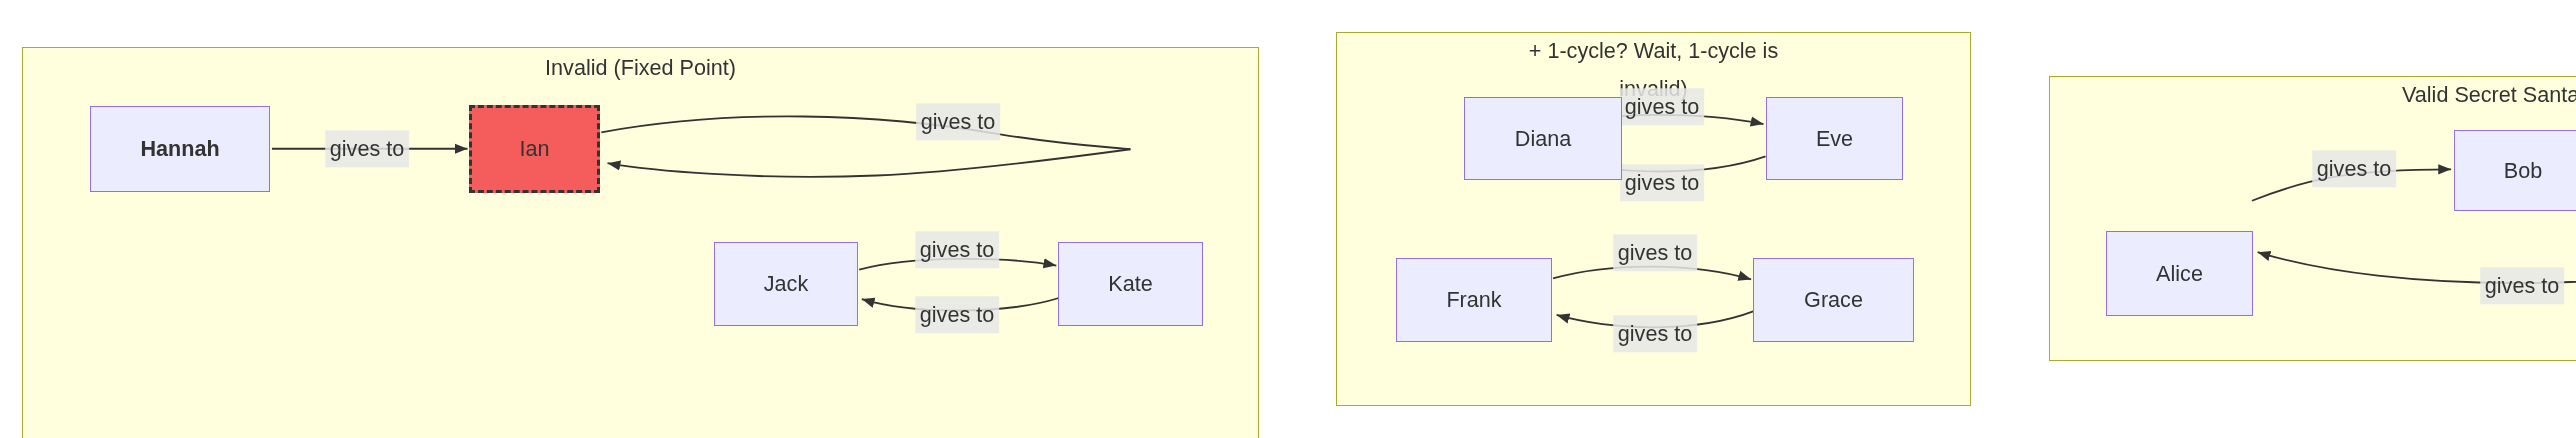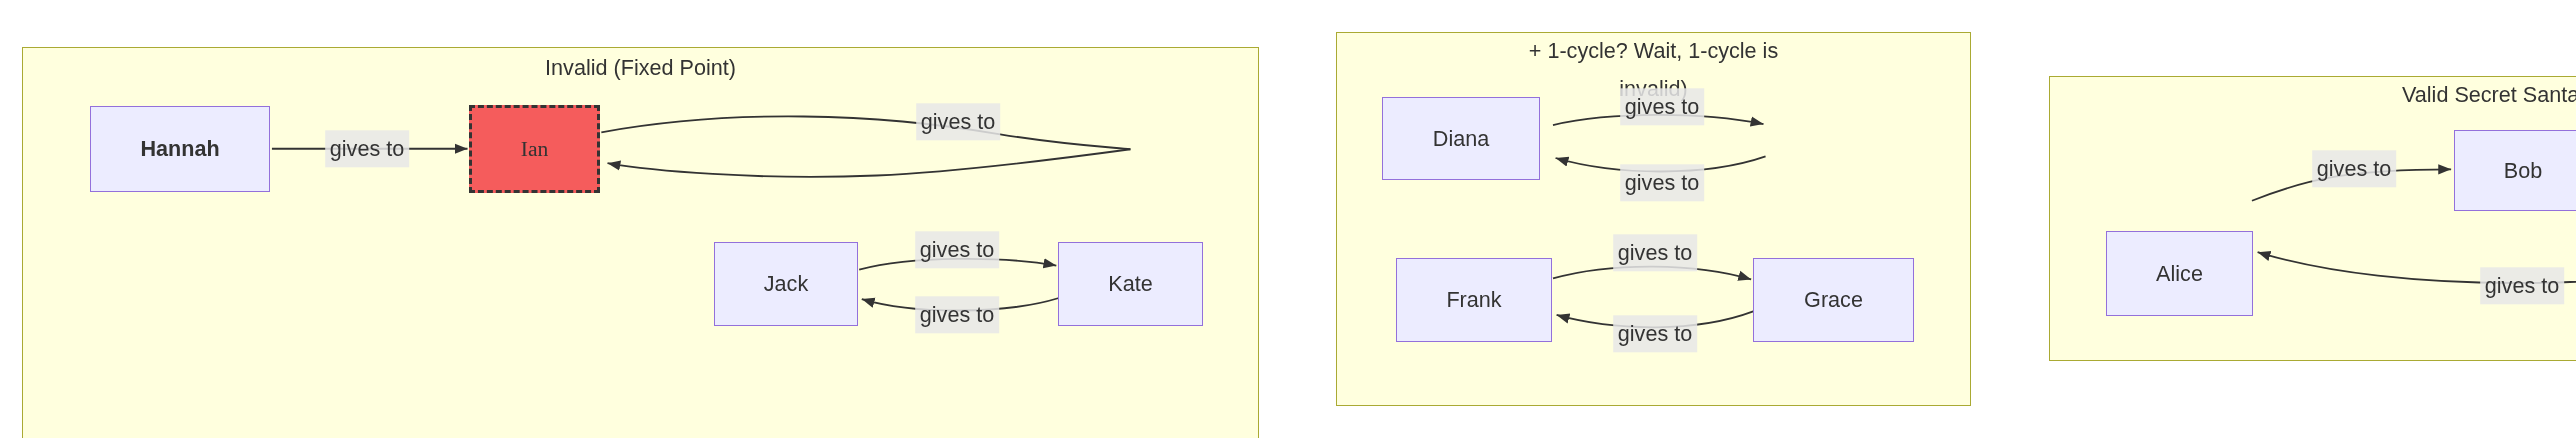--- a/index.html
+++ b/index.html
@@ -67,21 +67,20 @@
     display: flex;
     align-items: center;
     justify-content: center;
     font-size: 21.6px;
     color: var(--text);
     white-space: nowrap;
   }
   .node--invalid {
     background: var(--invalid-node-fill);
     border: 3.1px dashed var(--invalid-node-border);
-    font-family: Liberation Serif, serif;
   }
 </style>
 </head>
 <body>
 
 <div class="canvas">
 
   <div class="cluster" style="left:22px; top:47px; width:1237px; height:426px;">
     <div class="cluster-title" style="top:0.5px;">
       <span class="title-line">Invalid (Fixed Point)</span>
@@ -130,20 +129,21 @@
   <div class="edge-label" style="left:1655px; top:253px;">gives to</div>
   <div class="edge-label" style="left:1655px; top:334px;">gives to</div>
   <div class="edge-label" style="left:2354px; top:169px;">gives to</div>
 
   <div class="edge-label" style="left:2522px; top:286px;">gives to</div>
 
   <div class="node" style="left:90px; top:106px; width:180px; height:86px;font-weight:bold;">Hannah</div>
   <div class="node node--invalid" style="left:469px; top:105px; width:131px; height:88px;">Ian</div>
   <div class="node" style="left:714px; top:242px; width:144px; height:84px;">Jack</div>
   <div class="node" style="left:1058px; top:242px; width:145px; height:84px;">Kate</div>
-  <div class="node" style="left:1382px; top:97px; width:158px; height:83px;">Diana</div>
+  <div class="node" style="left:1464px; top:97px; width:158px; height:83px;">Diana</div>
+  <div class="node" style="left:1766px; top:97px; width:137px; height:83px;">Eve</div>
   <div class="node" style="left:1396px; top:258px; width:156px; height:84px;">Frank</div>
   <div class="node" style="left:1753px; top:258px; width:161px; height:84px;">Grace</div>
   <div class="node" style="left:2106px; top:187px; width:147px; height:85px;margin-top:44px;">Alice</div>
   <div class="node" style="left:2454px; top:130px; width:138px; height:81px;">Bob</div>
 
 </div>
 
 
 </body></html>

